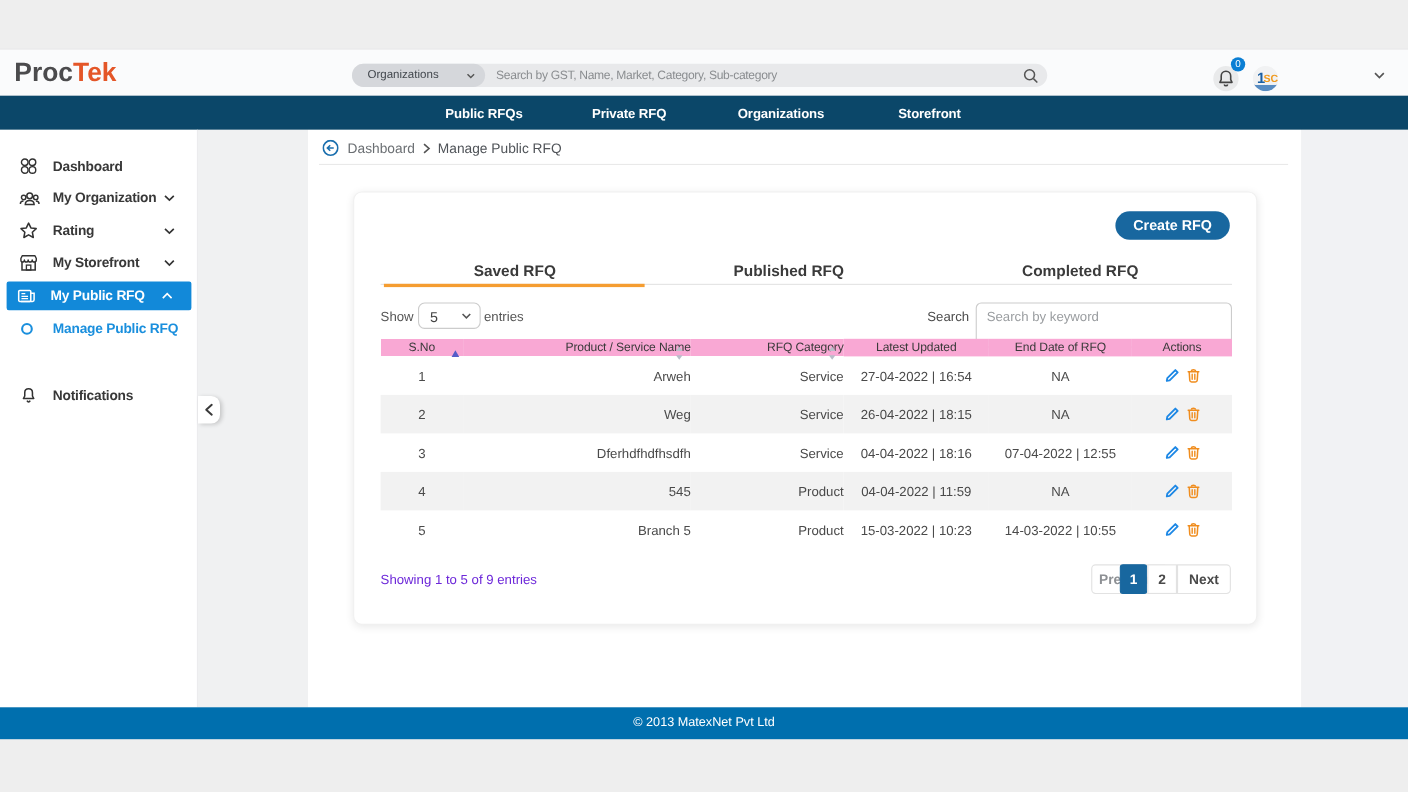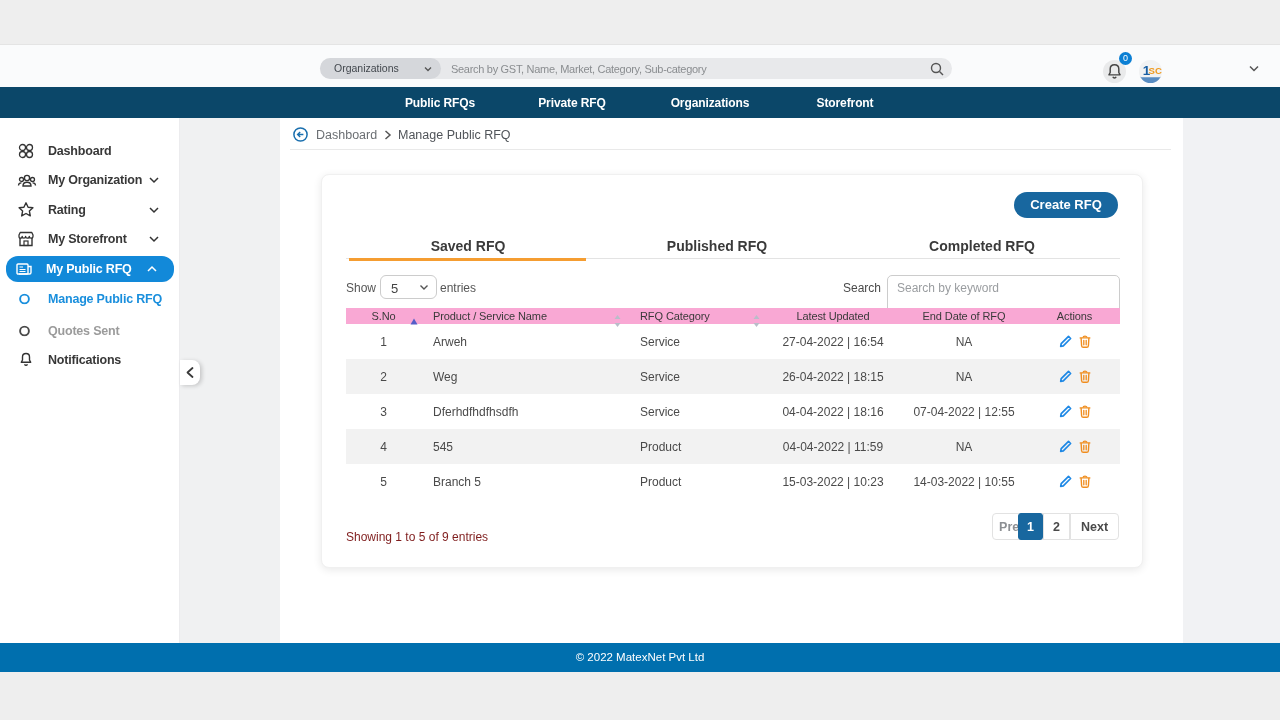--- a/index.html
+++ b/index.html
@@ -28,21 +28,21 @@
 #sidebar { position:absolute; top:118px; left:0; width:180px; height:525px; background:#fff; border-right:1px solid #ececee; }
 #graystrip { position:absolute; top:118px; left:180px; width:100px; height:525px; background:#f0f1f2; }
 #main { position:absolute; top:118px; left:280px; width:903px; height:525px; background:#fff; }
 #footer { position:absolute; top:643px; left:0; width:1280px; height:29px; background:#006fae; color:#fff; font-size:11.5px; text-align:center; line-height:29px; }
 
 
 .mitem { position:absolute; left:0; width:180px; height:30px; color:#383838; font-size:12.5px; font-weight:bold; letter-spacing:-0.2px; }
 .mitem .micon { position:absolute; left:17px; top:50%; transform:translateY(-50%); }
 .mitem .mtext { position:absolute; left:48px; top:50%; transform:translateY(-50%); }
 .mitem .mchev { position:absolute; left:148px; top:50%; transform:translateY(-50%); }
-#mi-pub { left:6px; width:168px; height:26px; background:#1289d9; border-radius:12px; color:#fff; }
+#mi-pub { left:6px; width:168px; height:26px; background:#1289d9; border-radius:2px; color:#fff; }
 #mi-pub .micon { left:9px; }
 #mi-pub .mtext { left:40px; }
 #mi-pub .mchev { left:140px; }
 #collapsebtn { position:absolute; left:180px; top:360px; width:20px; height:25px; background:#fff; border-radius:0 8px 8px 0; box-shadow:2px 1px 4px rgba(0,0,0,0.18); }
 
 
 #crumb { position:absolute; top:126px; left:291px; height:17px; white-space:nowrap; width:600px; }
 #crumbline { position:absolute; top:149px; left:290px; width:881px; border-top:1px solid #e9e9e9; }
 
 
@@ -52,31 +52,32 @@
 .tab { position:absolute; top:0; height:24px; line-height:22px; text-align:center; font-size:14px; font-weight:bold; color:#3a3a3a; transform:translateX(-50%); }
 #underline { position:absolute; left:3px; top:23px; width:237px; height:3px; background:#f59d31; }
 #showrow { position:absolute; top:100px; left:24px; width:774px; height:26px; font-size:12px; color:#555; }
 #selbox { position:absolute; left:34px; top:0; width:57px; height:24px; border:1px solid #ccc; border-radius:6px; font-size:13px; color:#444; }
 #searchbox { position:absolute; left:541px; top:0; width:233px; height:41px; border:1px solid #ccc; border-radius:5px; font-size:12px; color:#9a9da0; line-height:24px; padding-left:9px; }
 
 
 table { position:absolute; top:133px; left:24px; width:774px; border-collapse:collapse; font-size:12px; color:#4a4a4a; }
 thead td { background:#f9a8d4; height:16px; font-weight:normal; color:#3a3a3a; font-size:11px; letter-spacing:-0.1px; }
 tbody td { height:35px; }
-td.pl { padding-left:12px; }
+td.pl { padding-left:12px;text-align:right; }
 tr.even td { background:#f2f2f2; }
 td.c { text-align:center; }
-#showing { position:absolute; top:355px; left:24px; font-size:12px; color:#7f1d1d; }
+#showing { position:absolute; top:345px; left:24px; font-size:12px; color:#6d28d9; }
 #pager { position:absolute; top:338px; left:629px; height:28px; font-size:12.5px; color:#4a4a4a; font-weight:bold; }
 .pbtn { position:absolute; top:0; height:27px; border:1px solid #e2e2e2; line-height:26px; text-align:center; background:#fff; }
 .pbtn.on { background:#18679f; color:#fff; border-color:#18679f; }
 </style>
 </head>
 <body>
 <div id="header">
+  <div id="logo">Proc<span class="tek">Tek</span></div>
   <div id="searchwrap">
     <div id="orgseg">Organizations
       <svg class="chev" width="10" height="10" viewBox="0 0 10 10">
           <path d="M2 3.5 L5 6.5 L8 3.5" stroke="#555" stroke-width="1.3" fill="none"></path>
         </svg>
     </div>
     <div id="searchph">Search by GST, Name, Market, Category, Sub-category</div>
     <svg id="mag" width="16" height="16" viewBox="0 0 16 16">
         <circle cx="7" cy="7" r="4.5" stroke="#555" stroke-width="1.4" fill="none"></circle>
         <path d="M10.5 10.5 L14 14" stroke="#555" stroke-width="1.4"></path>
@@ -162,26 +163,20 @@
     <span class="mtext">My Public RFQ</span>
     <svg class="mchev" width="12" height="10" viewBox="0 0 12 10">
         <path d="M2 7 L6 3 L10 7" stroke="#fff" stroke-width="1.5" fill="none"></path>
       </svg>
   </div>
   <div class="mitem" style="top:166px;color:#1a8fdd;">
     <svg class="micon" width="11" height="11" viewBox="0 0 11 11" style="left:19px;">
         <circle cx="5.5" cy="5.5" r="4.4" stroke="#1a8fdd" stroke-width="1.9" fill="none"></circle>
       </svg>
     <span class="mtext">Manage Public RFQ</span>
-  </div>
-  <div class="mitem" style="top:198px;color:#9b9b9b;">
-    <svg class="micon" width="11" height="11" viewBox="0 0 11 11" style="left:19px;">
-        <circle cx="5.5" cy="5.5" r="4.4" stroke="#4a4a4a" stroke-width="1.9" fill="none"></circle>
-      </svg>
-    <span class="mtext">Quotes Sent</span>
   </div>
   <div class="mitem" style="top:227px;">
     <svg class="micon" width="18" height="18" viewBox="0 0 18 18">
         <path d="M9 2.5 C6.7 2.5 5.5 4.2 5.5 6 L5.5 9 L4.3 11.3 L13.7 11.3 L12.5 9 L12.5 6 C12.5 4.2 11.3 2.5 9 2.5 Z" stroke="#333" stroke-width="1.4" fill="none" stroke-linejoin="round"></path>
         <path d="M7.6 13.2 C7.9 14 8.4 14.4 9 14.4 C9.6 14.4 10.1 14 10.4 13.2" stroke="#333" stroke-width="1.4" fill="none"></path>
       </svg>
     <span class="mtext">Notifications</span>
   </div>
 </div>
 <div id="graystrip"></div>
@@ -328,13 +323,13 @@
     </tbody>
   </table>
   <div id="showing">Showing 1 to 5 of 9 entries</div>
   <div id="pager">
     <div class="pbtn" style="left:0;width:67px;border-radius:4px 0 0 4px;color:#8d9094;margin-left:41px;">Previous</div>
     <div class="pbtn on" style="left:67px;width:25px;border-radius:3px;">1</div>
     <div class="pbtn" style="left:92px;width:27px;">2</div>
     <div class="pbtn" style="left:119px;width:49px;border-radius:0 4px 4px 0;">Next</div>
   </div>
 </div>
-<div id="footer">© 2022 MatexNet Pvt Ltd</div>
+<div id="footer">© 2013 MatexNet Pvt Ltd</div>
 
 </body></html>

